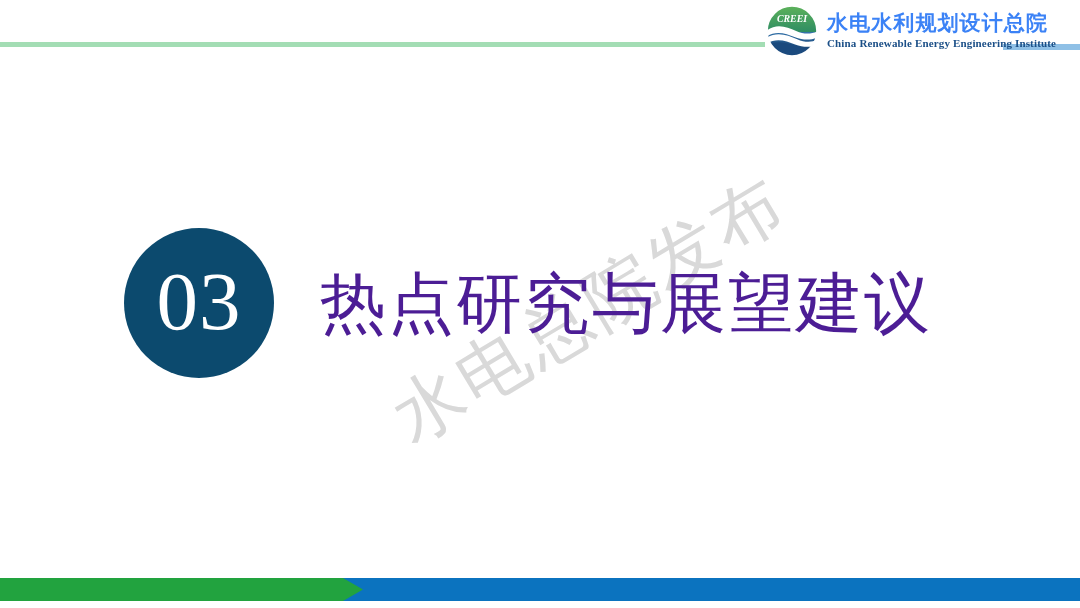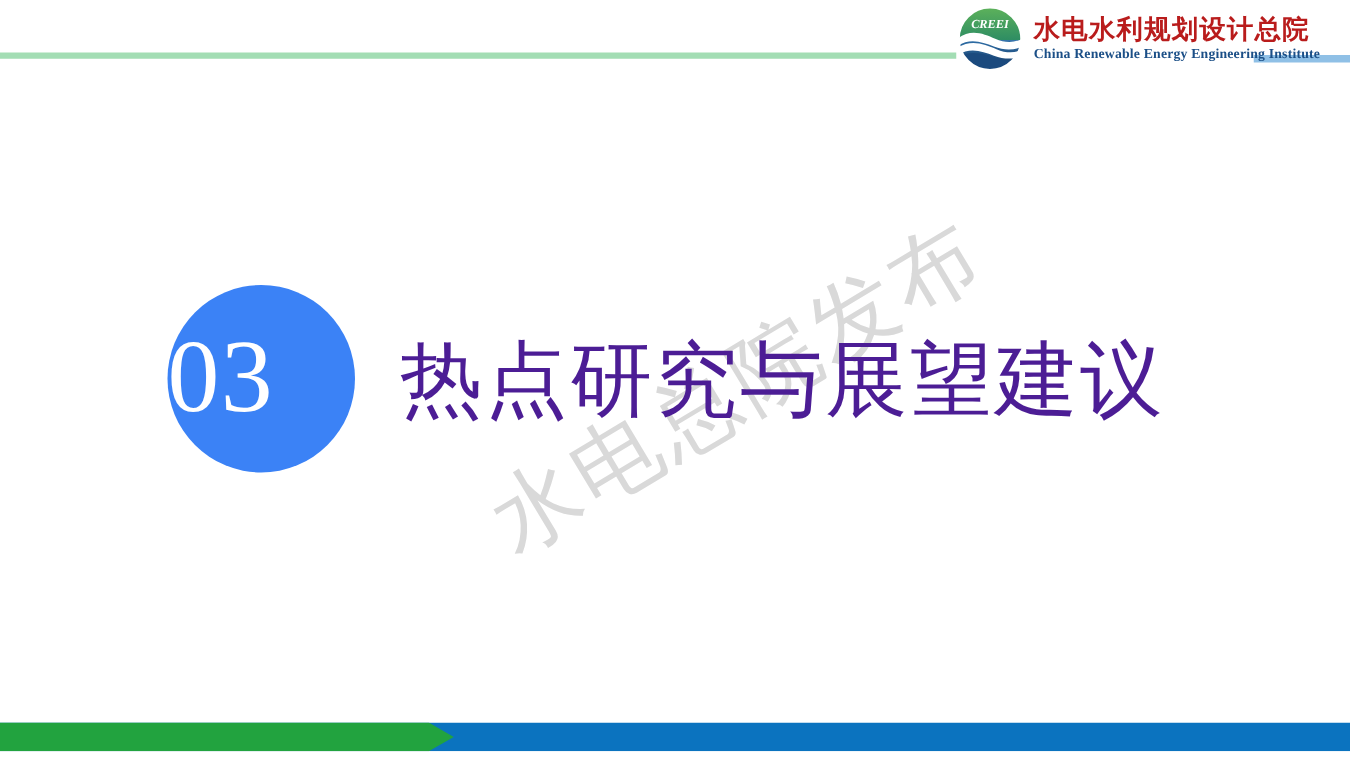--- a/index.html
+++ b/index.html
@@ -55,21 +55,21 @@
   .logo-text {
     display: flex;
     flex-direction: column;
     justify-content: center;
     line-height: 1;
   }
   .logo-title-cn {
     font-family: Liberation Serif, serif;
     font-size: 21px;
     font-weight: bold;
-    color: #b91c1c;
+    color: #3b82f6;
     letter-spacing: 1.1px;
     white-space: nowrap;
   }
   .logo-title-en {
     font-family: "Liberation Serif", serif;
     font-size: 11px;
     font-weight: bold;
     color: #1b4f87;
     letter-spacing: 0.15px;
     white-space: nowrap;
@@ -92,28 +92,29 @@
     letter-spacing: 4px;
     white-space: nowrap;
     font-family: "Liberation Sans", sans-serif;
     pointer-events: none;
     user-select: none;
   }
 
   
   .section-badge {
     position: absolute;
-    left: 134px;
+    left: 124px;
     top: 228px;
     width: 150px;
     height: 150px;
     border-radius: 50%;
-    background: #3b82f6;
+    background: #0c4a6e;
     display: flex;
     align-items: center;
+    justify-content: center;
   }
   .section-number {
     font-family: "Liberation Serif", serif;
     font-size: 83px;
     color: #ffffff;
     line-height: 1;
     letter-spacing: 1px;
     margin-top: -4px;
   }
 

